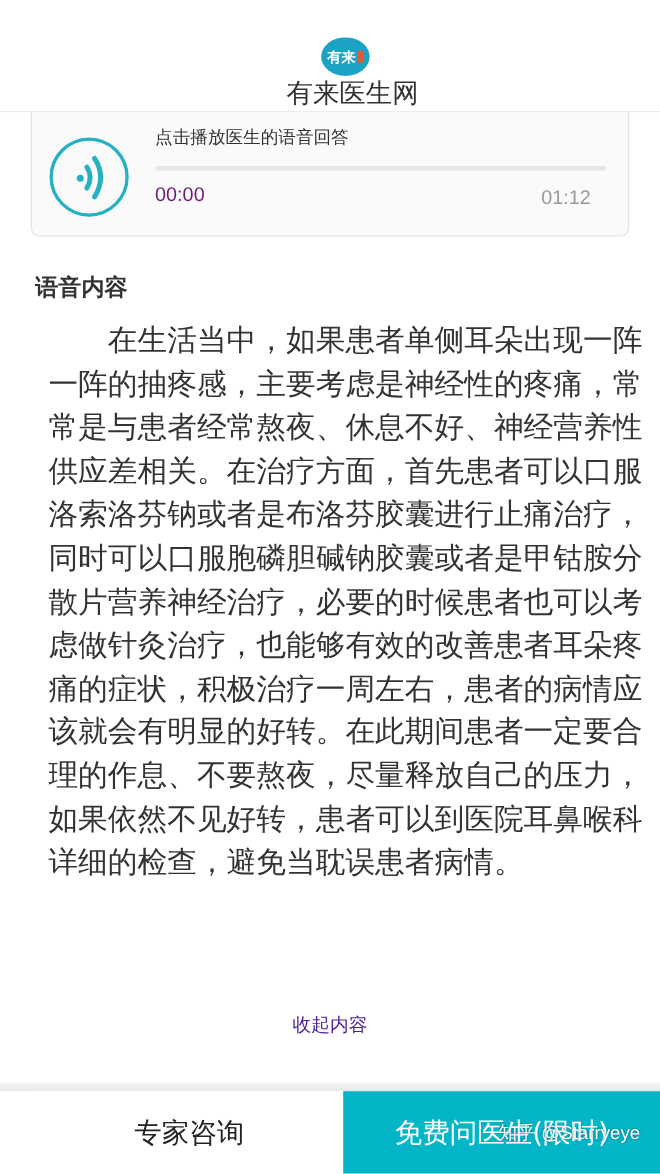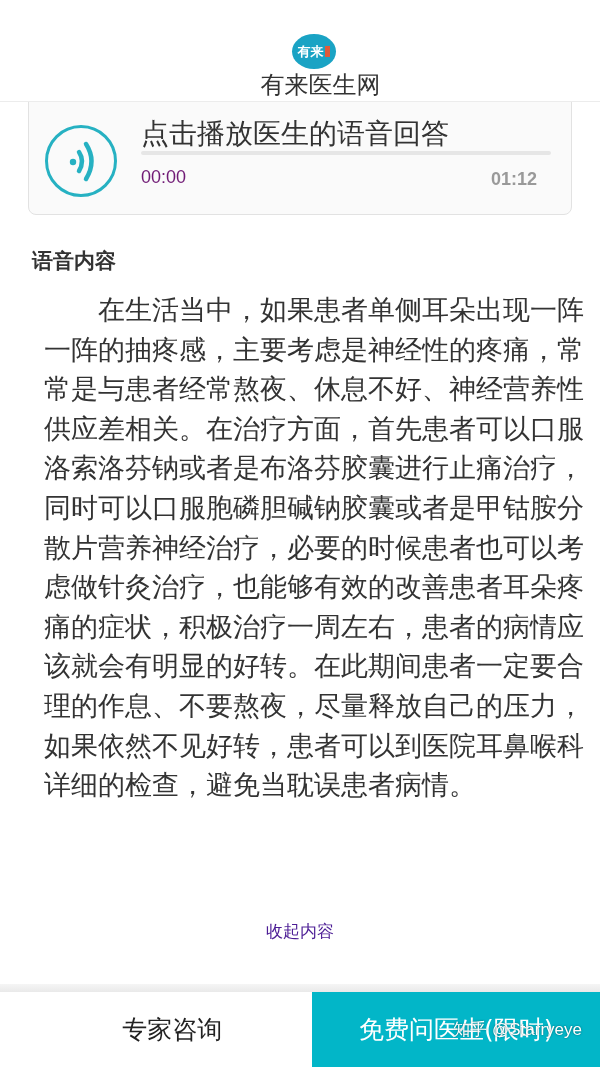--- a/index.html
+++ b/index.html
@@ -24,24 +24,24 @@
     
     .header { position: absolute; top: 34px; left: 0; width: 600px; height: 68px; background: #fff; border-bottom: 1px solid #ececec; display: flex; align-items: center; padding-left: 27px; flex-direction: column; }
     .logo { width: 44px; height: 44px; border-radius: 50%; background: #1aa3c4; display: flex; align-items: center; justify-content: center; color: #fff; font-size: 13px; font-weight: bold; }
     .logo .tag { display: inline-block; width: 5px; height: 11px; background: #e05a3a; margin-left: 1px; }
     .site-name { margin-left: 14px; font-size: 24px; color: #333; }
 
     
     .audio-card { position: absolute; left: 28px; top: 80px; width: 544px; height: 135px; border: 1px solid #e2e2e2; border-radius: 8px; background: #fafafa; }
     .play-btn { position: absolute; left: 16px; top: 44px; width: 72px; height: 72px; border: 3px solid #26b1c2; border-radius: 50%; }
     .play-btn svg { position: absolute; left: 0; top: 0; width: 66px; height: 66px; }
-    .audio-title { position: absolute; left: 112px; top: 34px; font-size: 28px; color: #333; }
+    .audio-title { position: absolute; left: 112px; top: 34px; font-size: 16px; color: #333; }
     .progress { position: absolute; left: 112px; top: 70px; width: 410px; height: 4px; background: #e6e6e6; border-radius: 2px; }
     .t-start { position: absolute; left: 112px; top: 86px; font-size: 18px; color: #701a75; font-family: "Liberation Sans", sans-serif; }
-    .t-end { position: absolute; right: 34px; top: 88px; font-size: 18px; color: #999; font-family: "Liberation Sans", sans-serif; font-weight: bold; }
+    .t-end { position: absolute; right: 34px; top: 88px; font-size: 18px; color: #999; font-family: "Liberation Sans", sans-serif; }
     .header-wrap { position: absolute; top: 0; left: 0; width: 600px; height: 102px; background: #fff; z-index: 5; }
 
     
     .section-title { position: absolute; left: 32px; top: 247px; font-size: 21px; font-weight: bold; color: #333; }
     .body-text { position: absolute; left: 44px; top: 290px; width: 540px; font-size: 27px; line-height: 39.6px; color: #333; text-indent: 2em; text-align: justify; word-break: break-all; }
 
     .collapse { position: absolute; left: 0; width: 600px; top: 920px; text-align: center; font-size: 17px; color: #4c1d95; }
 
     
     .bottom-shadow { position: absolute; left: 0; top: 984px; width: 600px; height: 8px; background: linear-gradient(#f5f5f5, #e9e9e9); }

